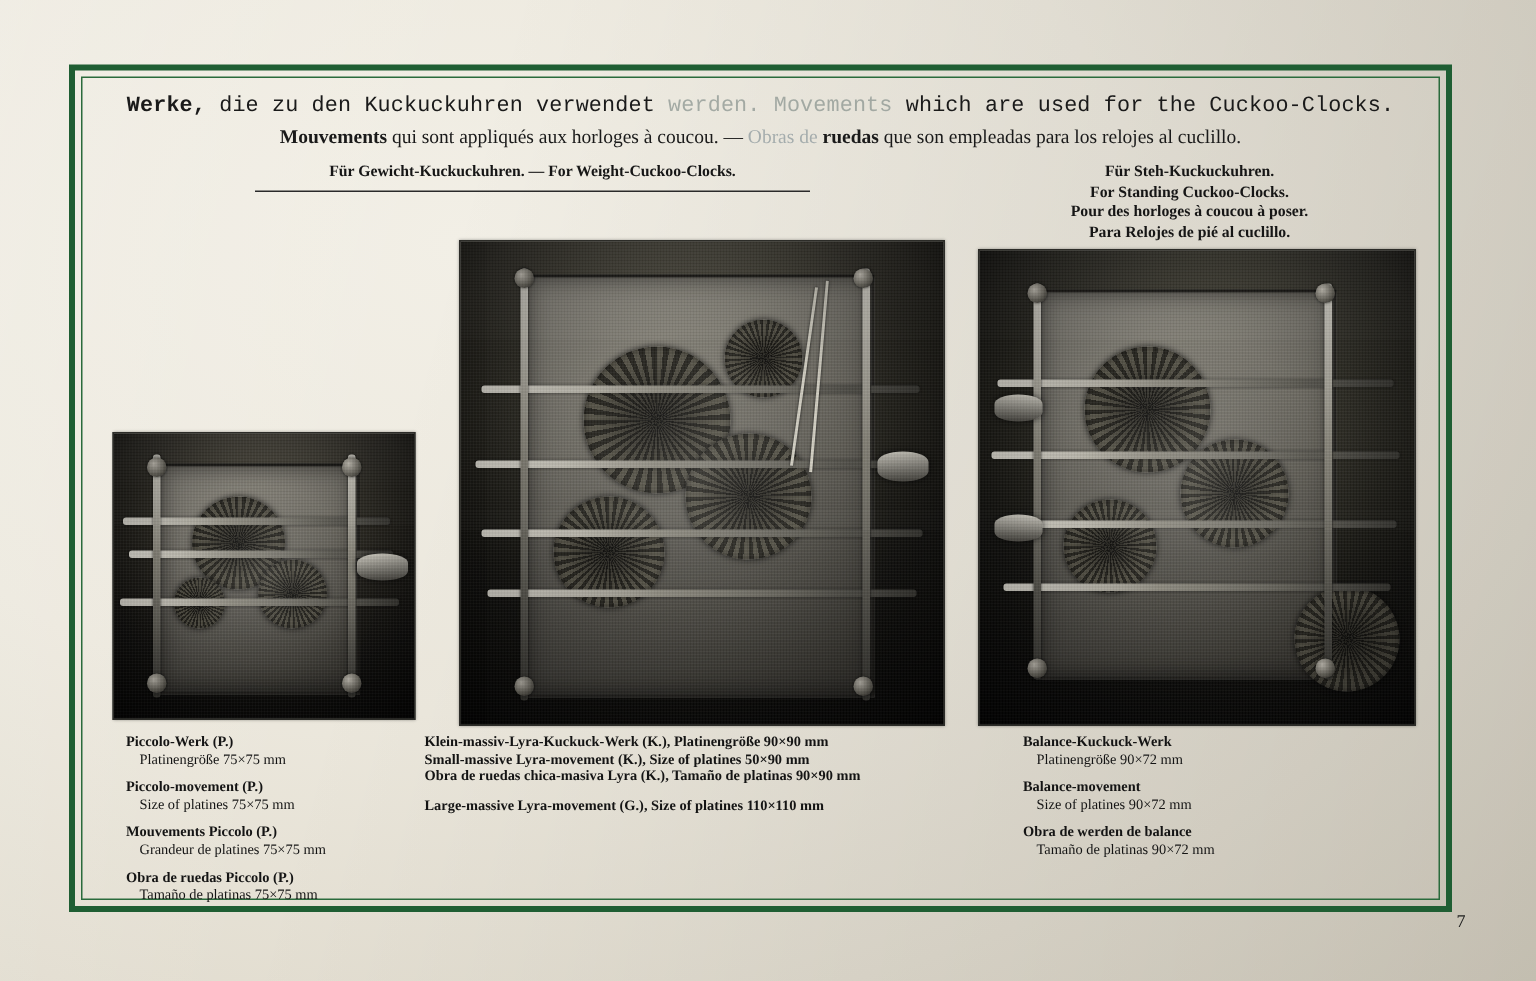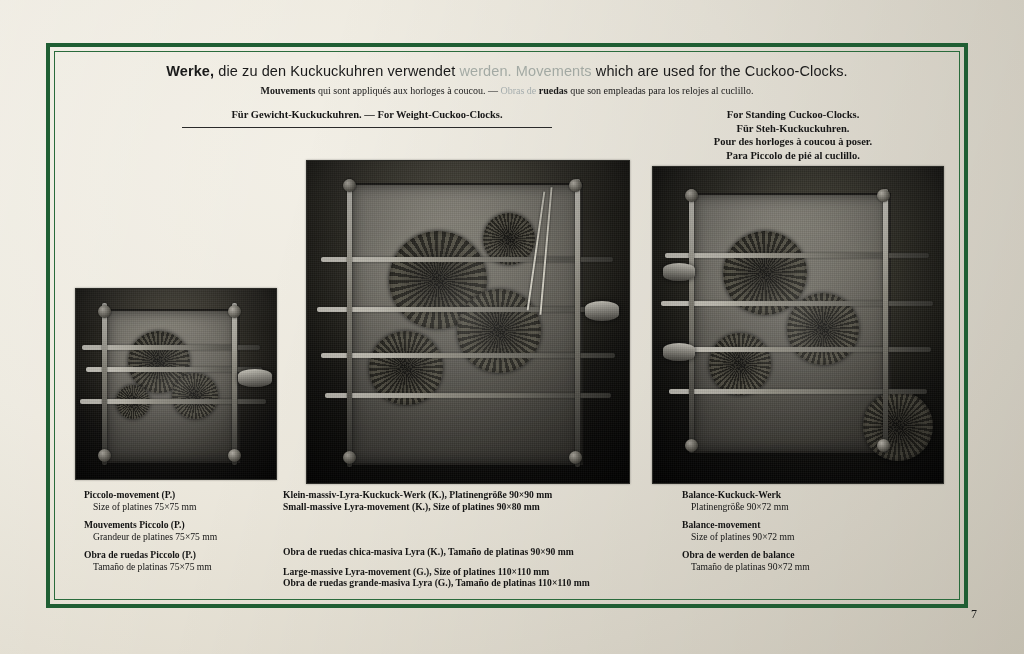--- a/index.html
+++ b/index.html
@@ -55,28 +55,28 @@
   
   .head {
     position: absolute;
     left: 64px;
     top: 62px;
     width: 886px;
     text-align: center;
     color: #1a1a1a;
   }
   .head .line1 {
-    font-family: Liberation Sans, sans-serif;
+    font-family: Liberation Mono, monospace;
     font-size: 14.5px;
     line-height: 19px;
     letter-spacing: 0.1px;
   }
   .head .line2 {
     font-family: "Liberation Serif", serif;
-    font-size: 10px;
+    font-size: 13px;
     line-height: 19px;
   }
   .head b { font-weight: bold; }
   .faded {
     color: #7e8a86;
     opacity: 0.65;
   }
   .faded2 {
     color: #6e7f88;
     opacity: 0.55;
@@ -90,21 +90,21 @@
     color: #161616;
     font-size: 10.5px;
     line-height: 13.5px;
     font-weight: bold;
   }
   .subhead .rule {
     margin: 5px auto 0 auto;
     height: 1px;
     background: #2a2a2a;
   }
-  #subhead-left { left: 152px; top: 108px; width: 430px; }
+  #subhead-left { left: 140px; top: 108px; width: 430px; }
   #subhead-left .rule { width: 370px; }
   #subhead-right { left: 648px; top: 108px; width: 290px; }
 
   
   .photo {
     position: absolute;
     overflow: hidden;
     background: #3a3a36;
     border: 1px solid #2c2c28;
     box-shadow: 0 0 2px rgba(0,0,0,0.35);
@@ -237,24 +237,24 @@
     <b>Mouvements</b><span> qui sont appliqués aux horloges à coucou. — </span><span class="faded2">Obras de</span><b> ruedas</b><span> que son empleadas para los relojes al cuclillo.</span>
   </div>
 </div>
 
 <div class="subhead" id="subhead-left">
   <div>Für Gewicht-Kuckuckuhren.  —  For Weight-Cuckoo-Clocks.</div>
   <div class="rule"></div>
 </div>
 
 <div class="subhead" id="subhead-right">
+  <div>Für Steh-Kuckuckuhren.</div>
   <div>For Standing Cuckoo-Clocks.</div>
-  <div>Für Steh-Kuckuckuhren.</div>
   <div>Pour des horloges à coucou à poser.</div>
-  <div>Para Piccolo de pié al cuclillo.</div>
+  <div>Para Relojes de pié al cuclillo.</div>
 </div>
 
 <div class="photo" id="photo-small">
   <div class="ph-bg"></div>
   <div class="plate" style="left:28px; top:20px; width:132px; height:150px;"></div>
   <div class="gear" style="left:52px; top:42px; width:62px; height:62px;"></div>
   <div class="gear" style="left:96px; top:84px; width:46px; height:46px;"></div>
   <div class="gear" style="left:40px; top:96px; width:34px; height:34px;"></div>
   <div class="post h" style="left:6px; top:56px; width:178px;"></div>
   <div class="post h" style="left:10px; top:78px; width:176px;"></div>
@@ -312,39 +312,42 @@
   <div class="screw" style="left:32px; top:22px;"></div>
   <div class="screw" style="left:224px; top:22px;"></div>
   <div class="screw" style="left:32px; top:272px;"></div>
   <div class="screw" style="left:224px; top:272px;"></div>
   <div class="grain"></div>
   <div class="shade"></div>
 </div>
 
 <div class="caption" id="caption-piccolo">
   <div class="grp">
+    <div class="t1">Piccolo-Werk (P.)</div>
+    <div class="t3">Platinengröße 75×75 mm</div>
+  </div>
+  <div class="grp">
     <div class="t1">Piccolo-movement (P.)</div>
     <div class="t3">Size of platines 75×75 mm</div>
   </div>
   <div class="grp">
     <div class="t1">Mouvements Piccolo (P.)</div>
     <div class="t3">Grandeur de platines 75×75 mm</div>
   </div>
   <div class="grp">
     <div class="t1">Obra de ruedas Piccolo (P.)</div>
     <div class="t3">Tamaño de platinas 75×75 mm</div>
   </div>
 </div>
 
 <div class="caption" id="caption-lyra">
   <div class="t1">Klein-massiv-Lyra-Kuckuck-Werk (K.), Platinengröße 90×90 mm</div>
-  <div class="t1">Small-massive Lyra-movement (K.), Size of platines 90×80 mm</div>
-  <div class="t1" style="margin-bottom:8px;margin-top:34px;">Obra de ruedas chica-masiva Lyra (K.), Tamaño de platinas 90×90 mm</div>
+  <div class="t1">Small-massive Lyra-movement (K.), Size of platines 50×90 mm</div>
+  <div class="t1" style="margin-bottom:8px;">Obra de ruedas chica-masiva Lyra (K.), Tamaño de platinas 90×90 mm</div>
   <div class="t1">Large-massive Lyra-movement (G.), Size of platines 110×110 mm</div>
-  <div class="t1">Obra de ruedas grande-masiva Lyra (G.), Tamaño de platinas 110×110 mm</div>
 </div>
 
 <div class="caption" id="caption-balance">
   <div class="grp">
     <div class="t1">Balance-Kuckuck-Werk</div>
     <div class="t3">Platinengröße 90×72 mm</div>
   </div>
   <div class="grp">
     <div class="t1">Balance-movement</div>
     <div class="t3">Size of platines 90×72 mm</div>

